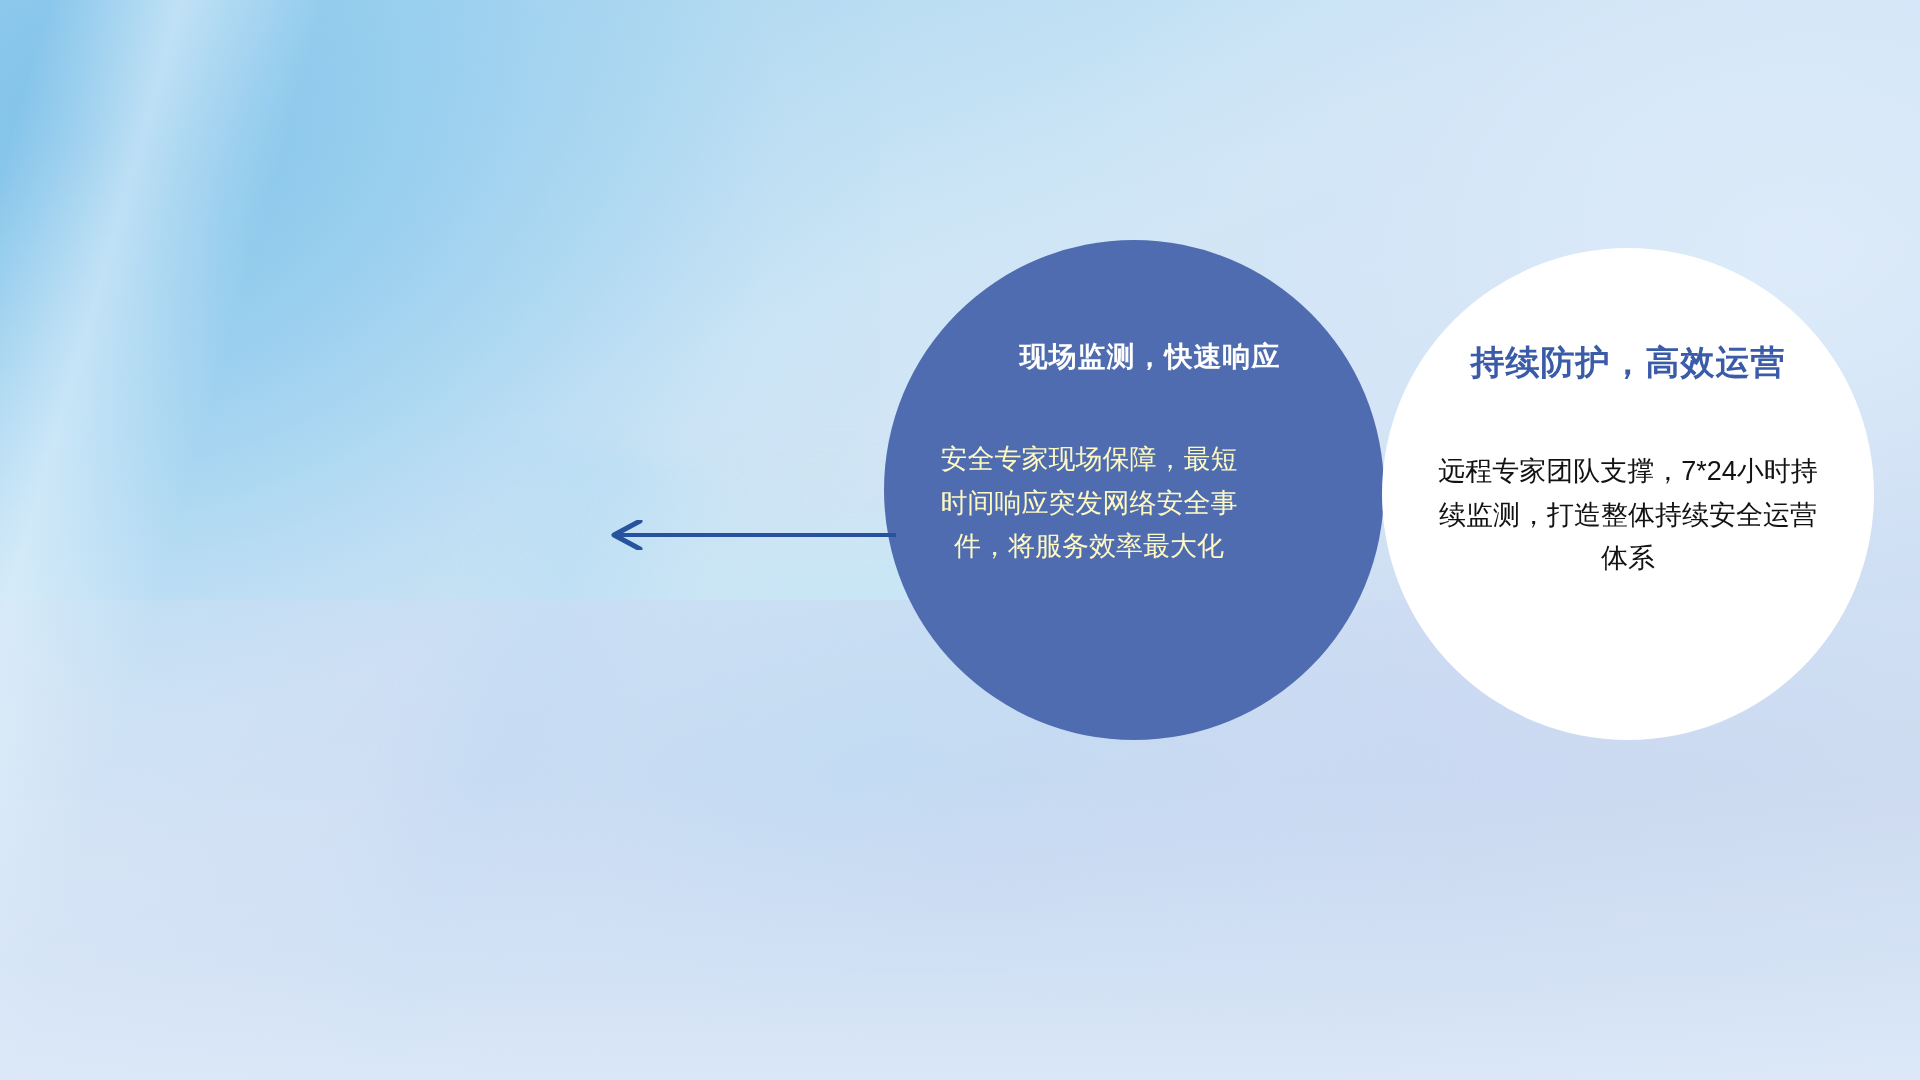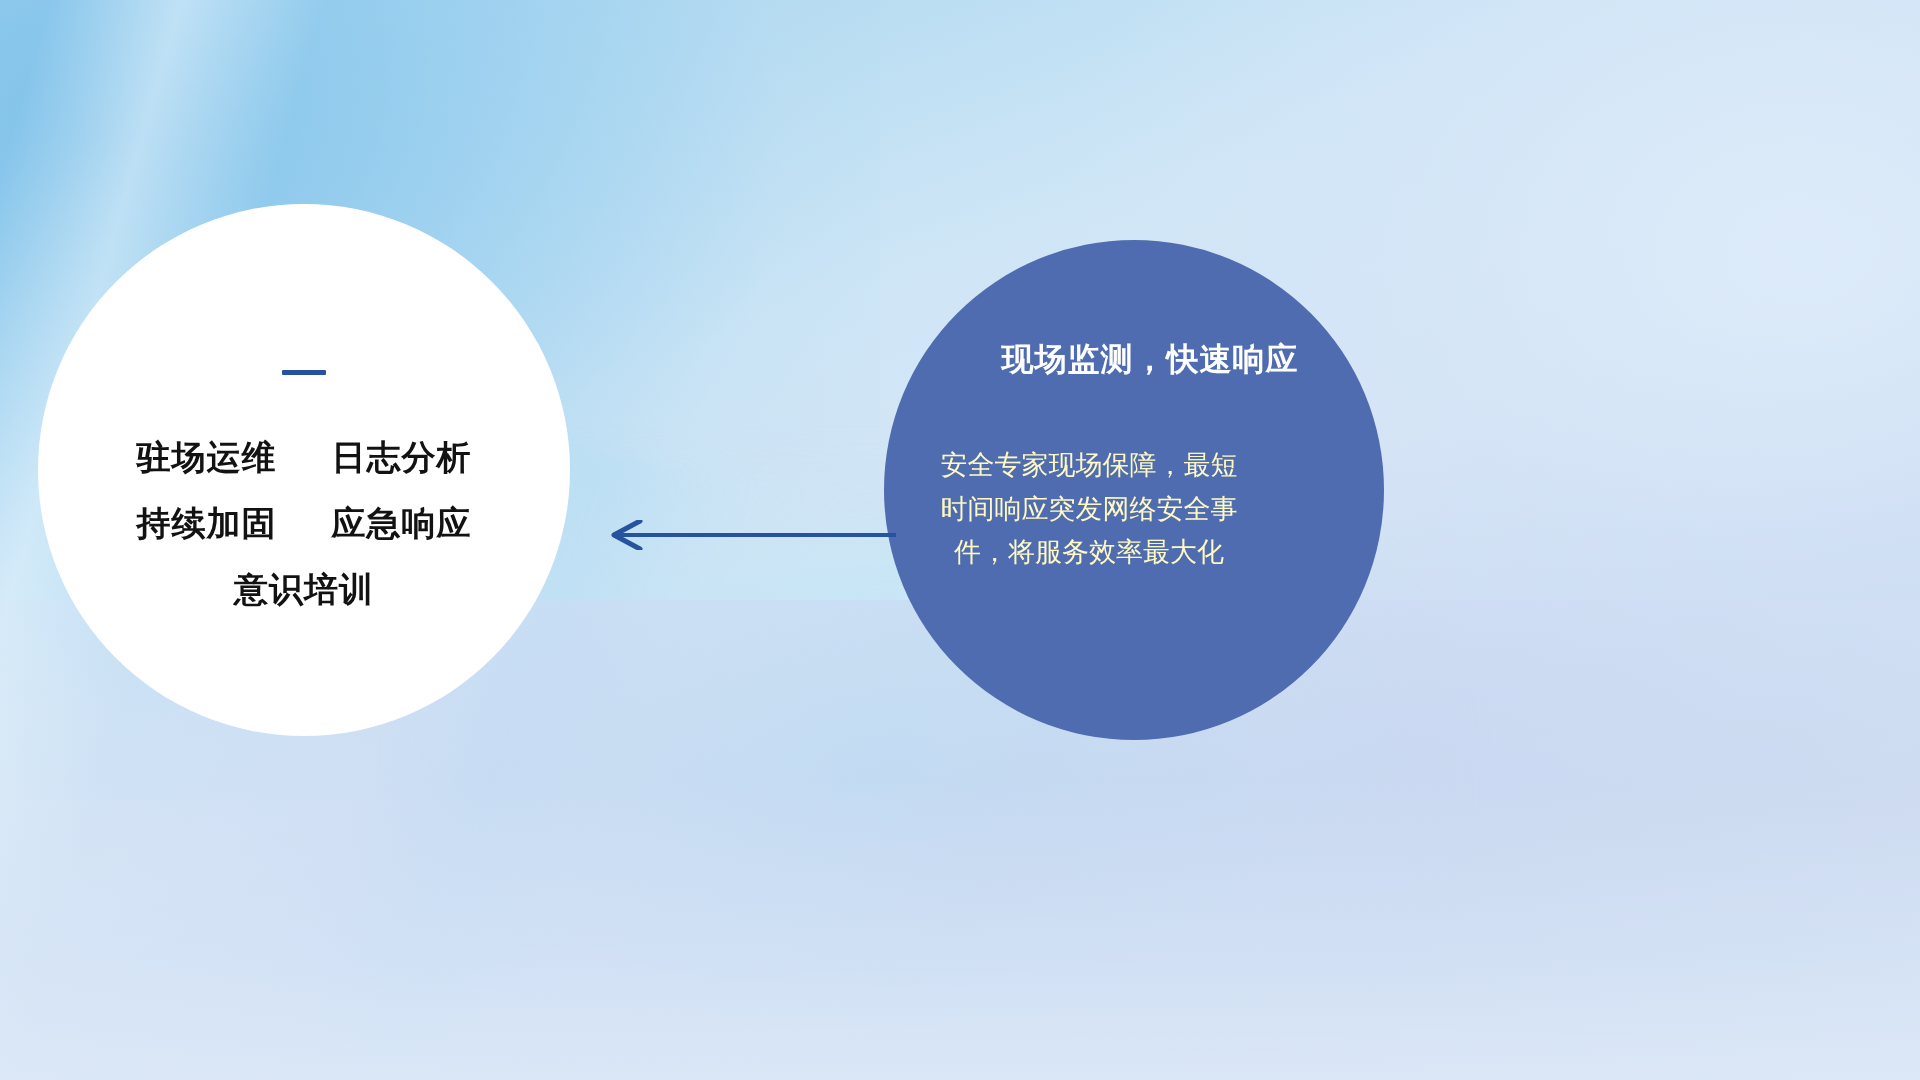--- a/index.html
+++ b/index.html
@@ -146,21 +146,21 @@
 
   
   .onsite-inner {
     position: absolute;
     left: -5px; right: -5px; top: 98px;
     text-align: center;
     padding: 0 18px;
     box-sizing: border-box;
   }
   .onsite-title {
-    font-size: 32px;
+    font-size: 28px;
     font-weight: bold;
     color: #ffffff;
     letter-spacing: 1px;
     white-space: nowrap;
     margin-left: 32px;
   }
   .onsite-body {
     margin-top: 62px;
     margin-left: 42px;
     font-size: 27px;
@@ -209,46 +209,33 @@
 
   <div class="bg-base"></div>
   <div class="bg-glow-tl"></div>
   <div class="bg-glow-right"></div>
   <div class="bg-sweep"></div>
   <div class="bg-glow-cyan"></div>
   <div class="bg-sweep2"></div>
   <div class="bg-glow-bottom"></div>
   <div class="bg-bottom-soft"></div>
 
-  <div class="circle" id="circle-services">
-    <div class="svc-inner">
-      <div class="svc-dash"></div>
-
-      <div class="svc-row">
-        <span>驻场运维</span>
-        <span class="gap"></span>
-        <span>日志分析</span>
-      </div>
-
-      <div class="svc-row">
-        <span>持续加固</span>
-        <span class="gap"></span>
-        <span>应急响应</span>
-      </div>
-
-      <div class="svc-row last">意识培训</div>
-    </div>
-  </div>
 
   <div class="circle" id="circle-onsite">
     <div class="onsite-inner">
       <div class="onsite-title">现场监测，快速响应</div>
       <div class="onsite-body">安全专家现场保障，最短时间响应突发网络安全事件，将服务效率最大化</div>
     </div>
   </div>
 
+  <div class="circle" id="circle-continuous">
+    <div class="cont-inner">
+      <div class="cont-title">持续防护，高效运营</div>
+      <div class="cont-body">远程专家团队支撑，7*24小时持续监测，打造整体持续安全运营体系</div>
+    </div>
+  </div>
 
   <svg id="flow-arrow" viewBox="0 0 300 30">
     <line x1="300" y1="15" x2="22" y2="15" stroke="#27529e" stroke-width="4"></line>
     <polyline points="44,1 18,15 44,29" fill="none" stroke="#27529e" stroke-width="5" stroke-linecap="round" stroke-linejoin="round"></polyline>
   </svg>
 
 </div>
 
 </body></html>

